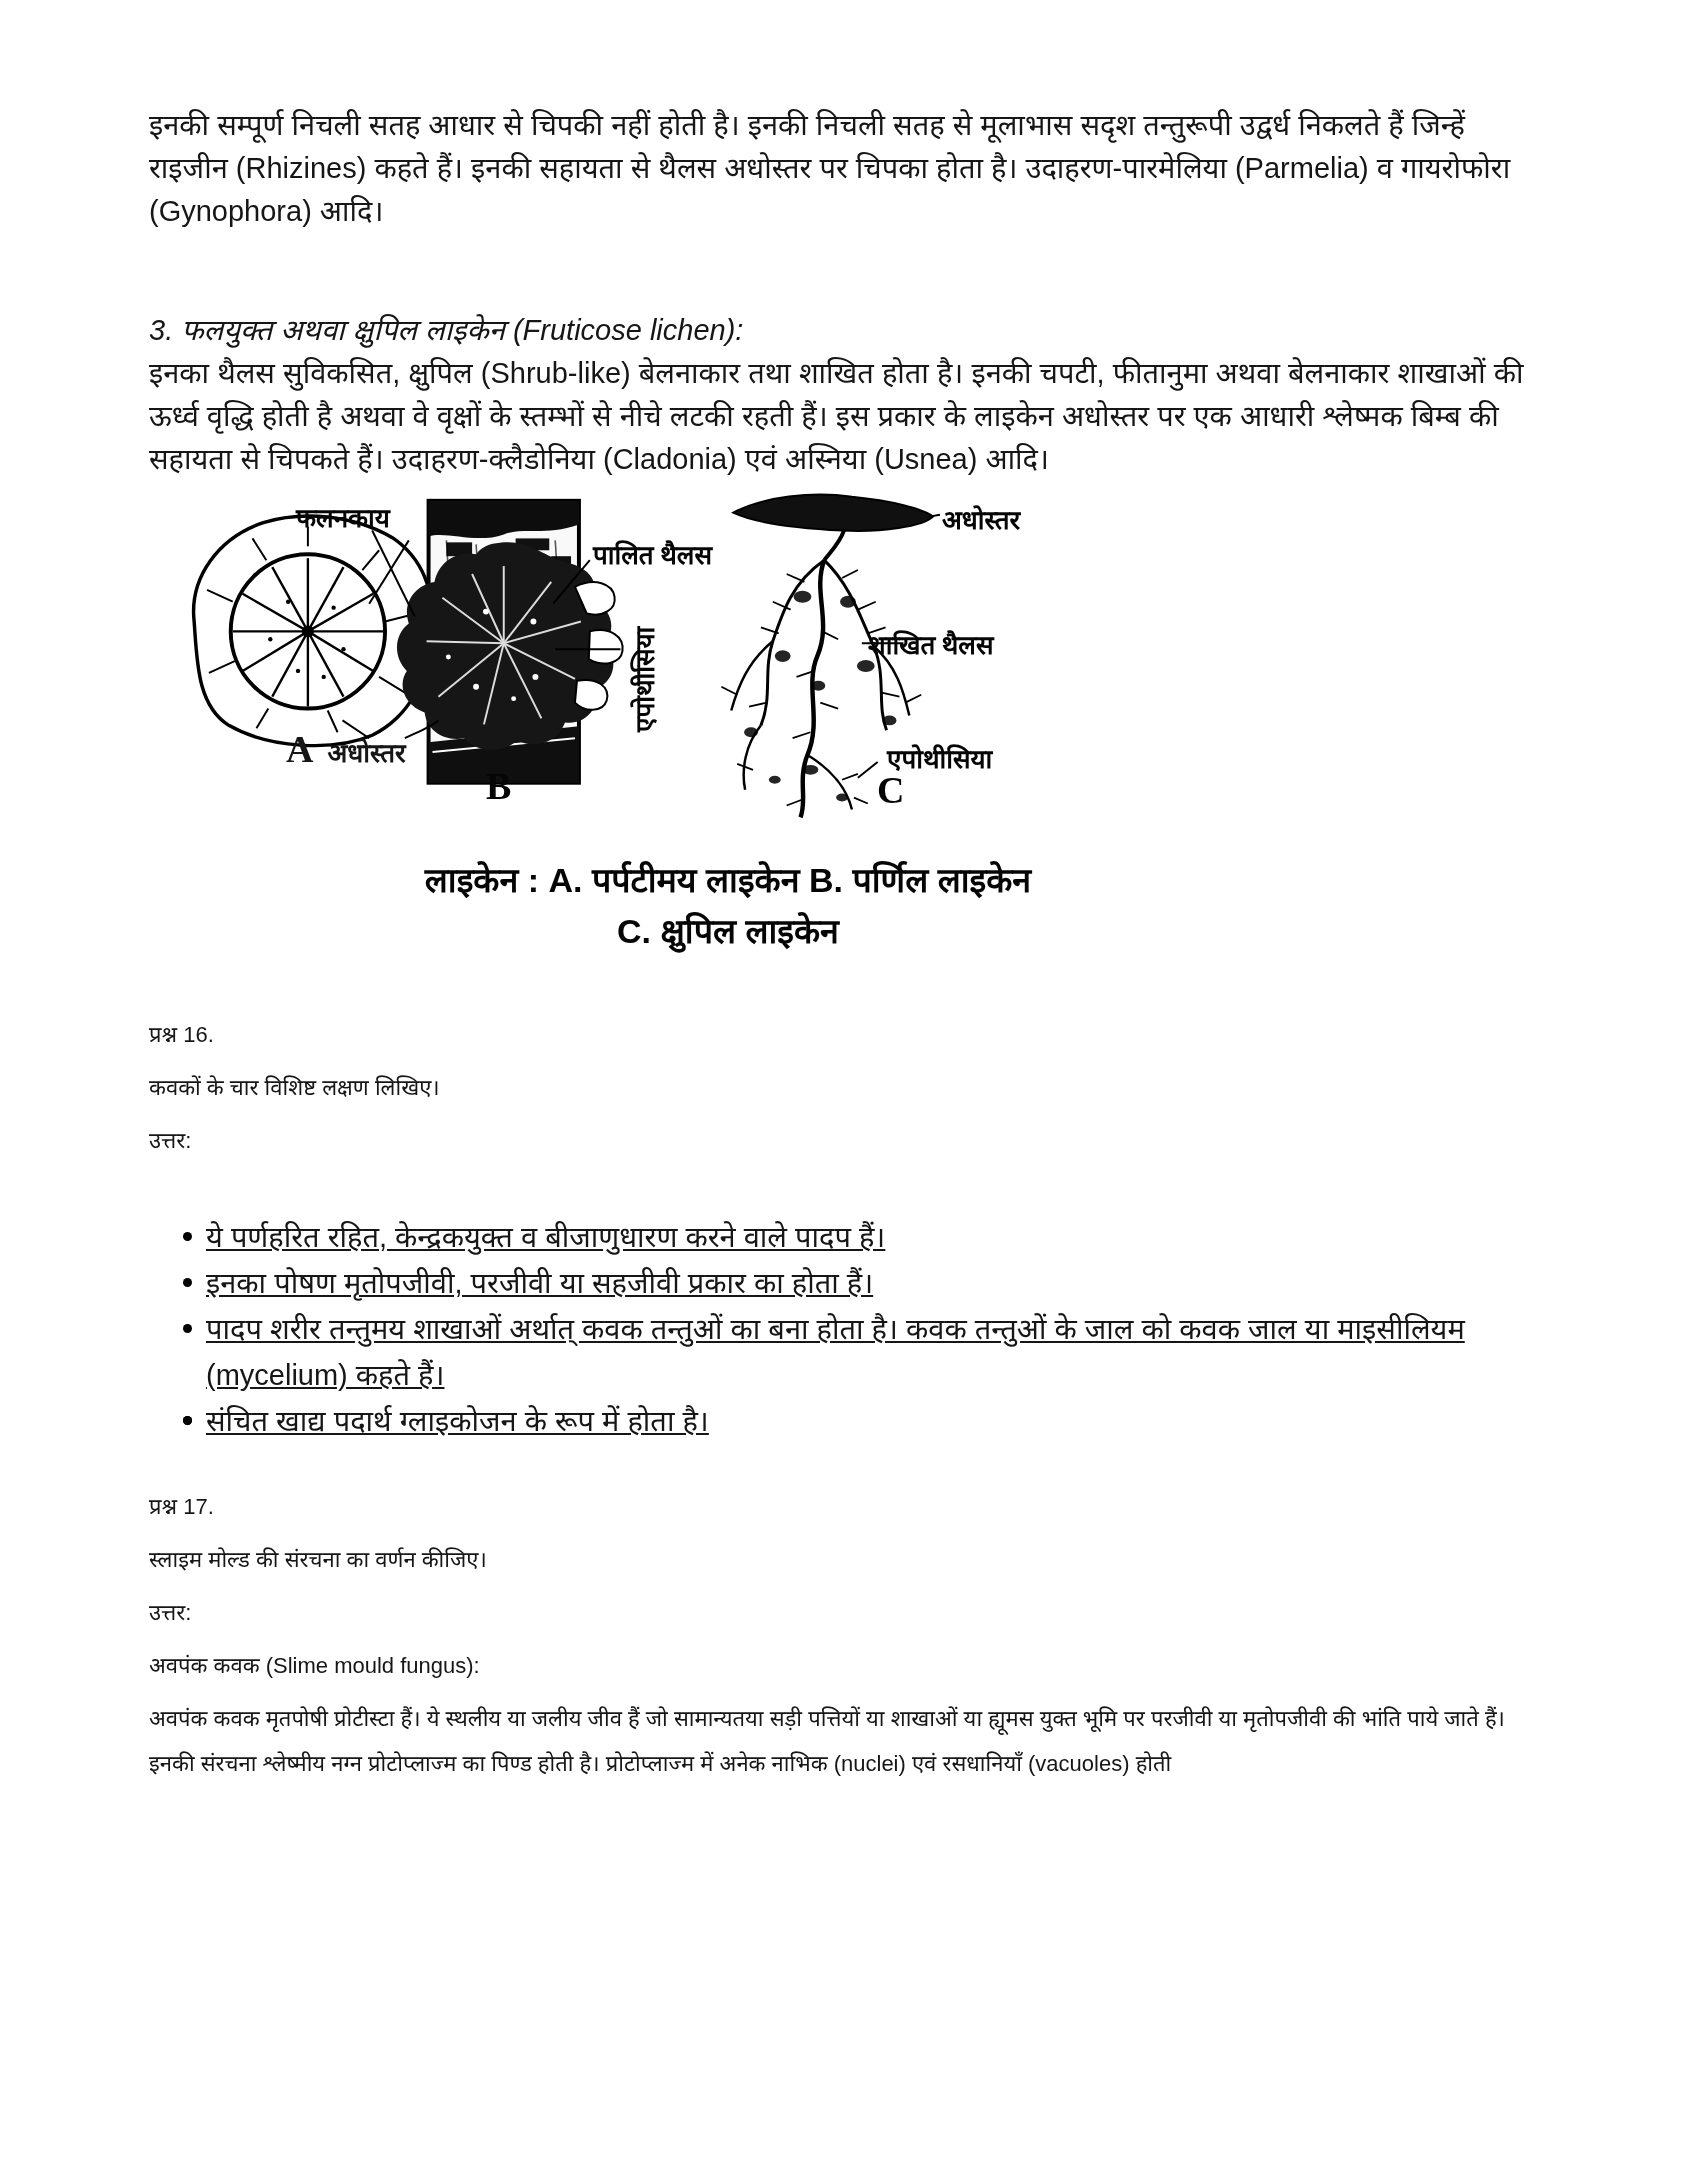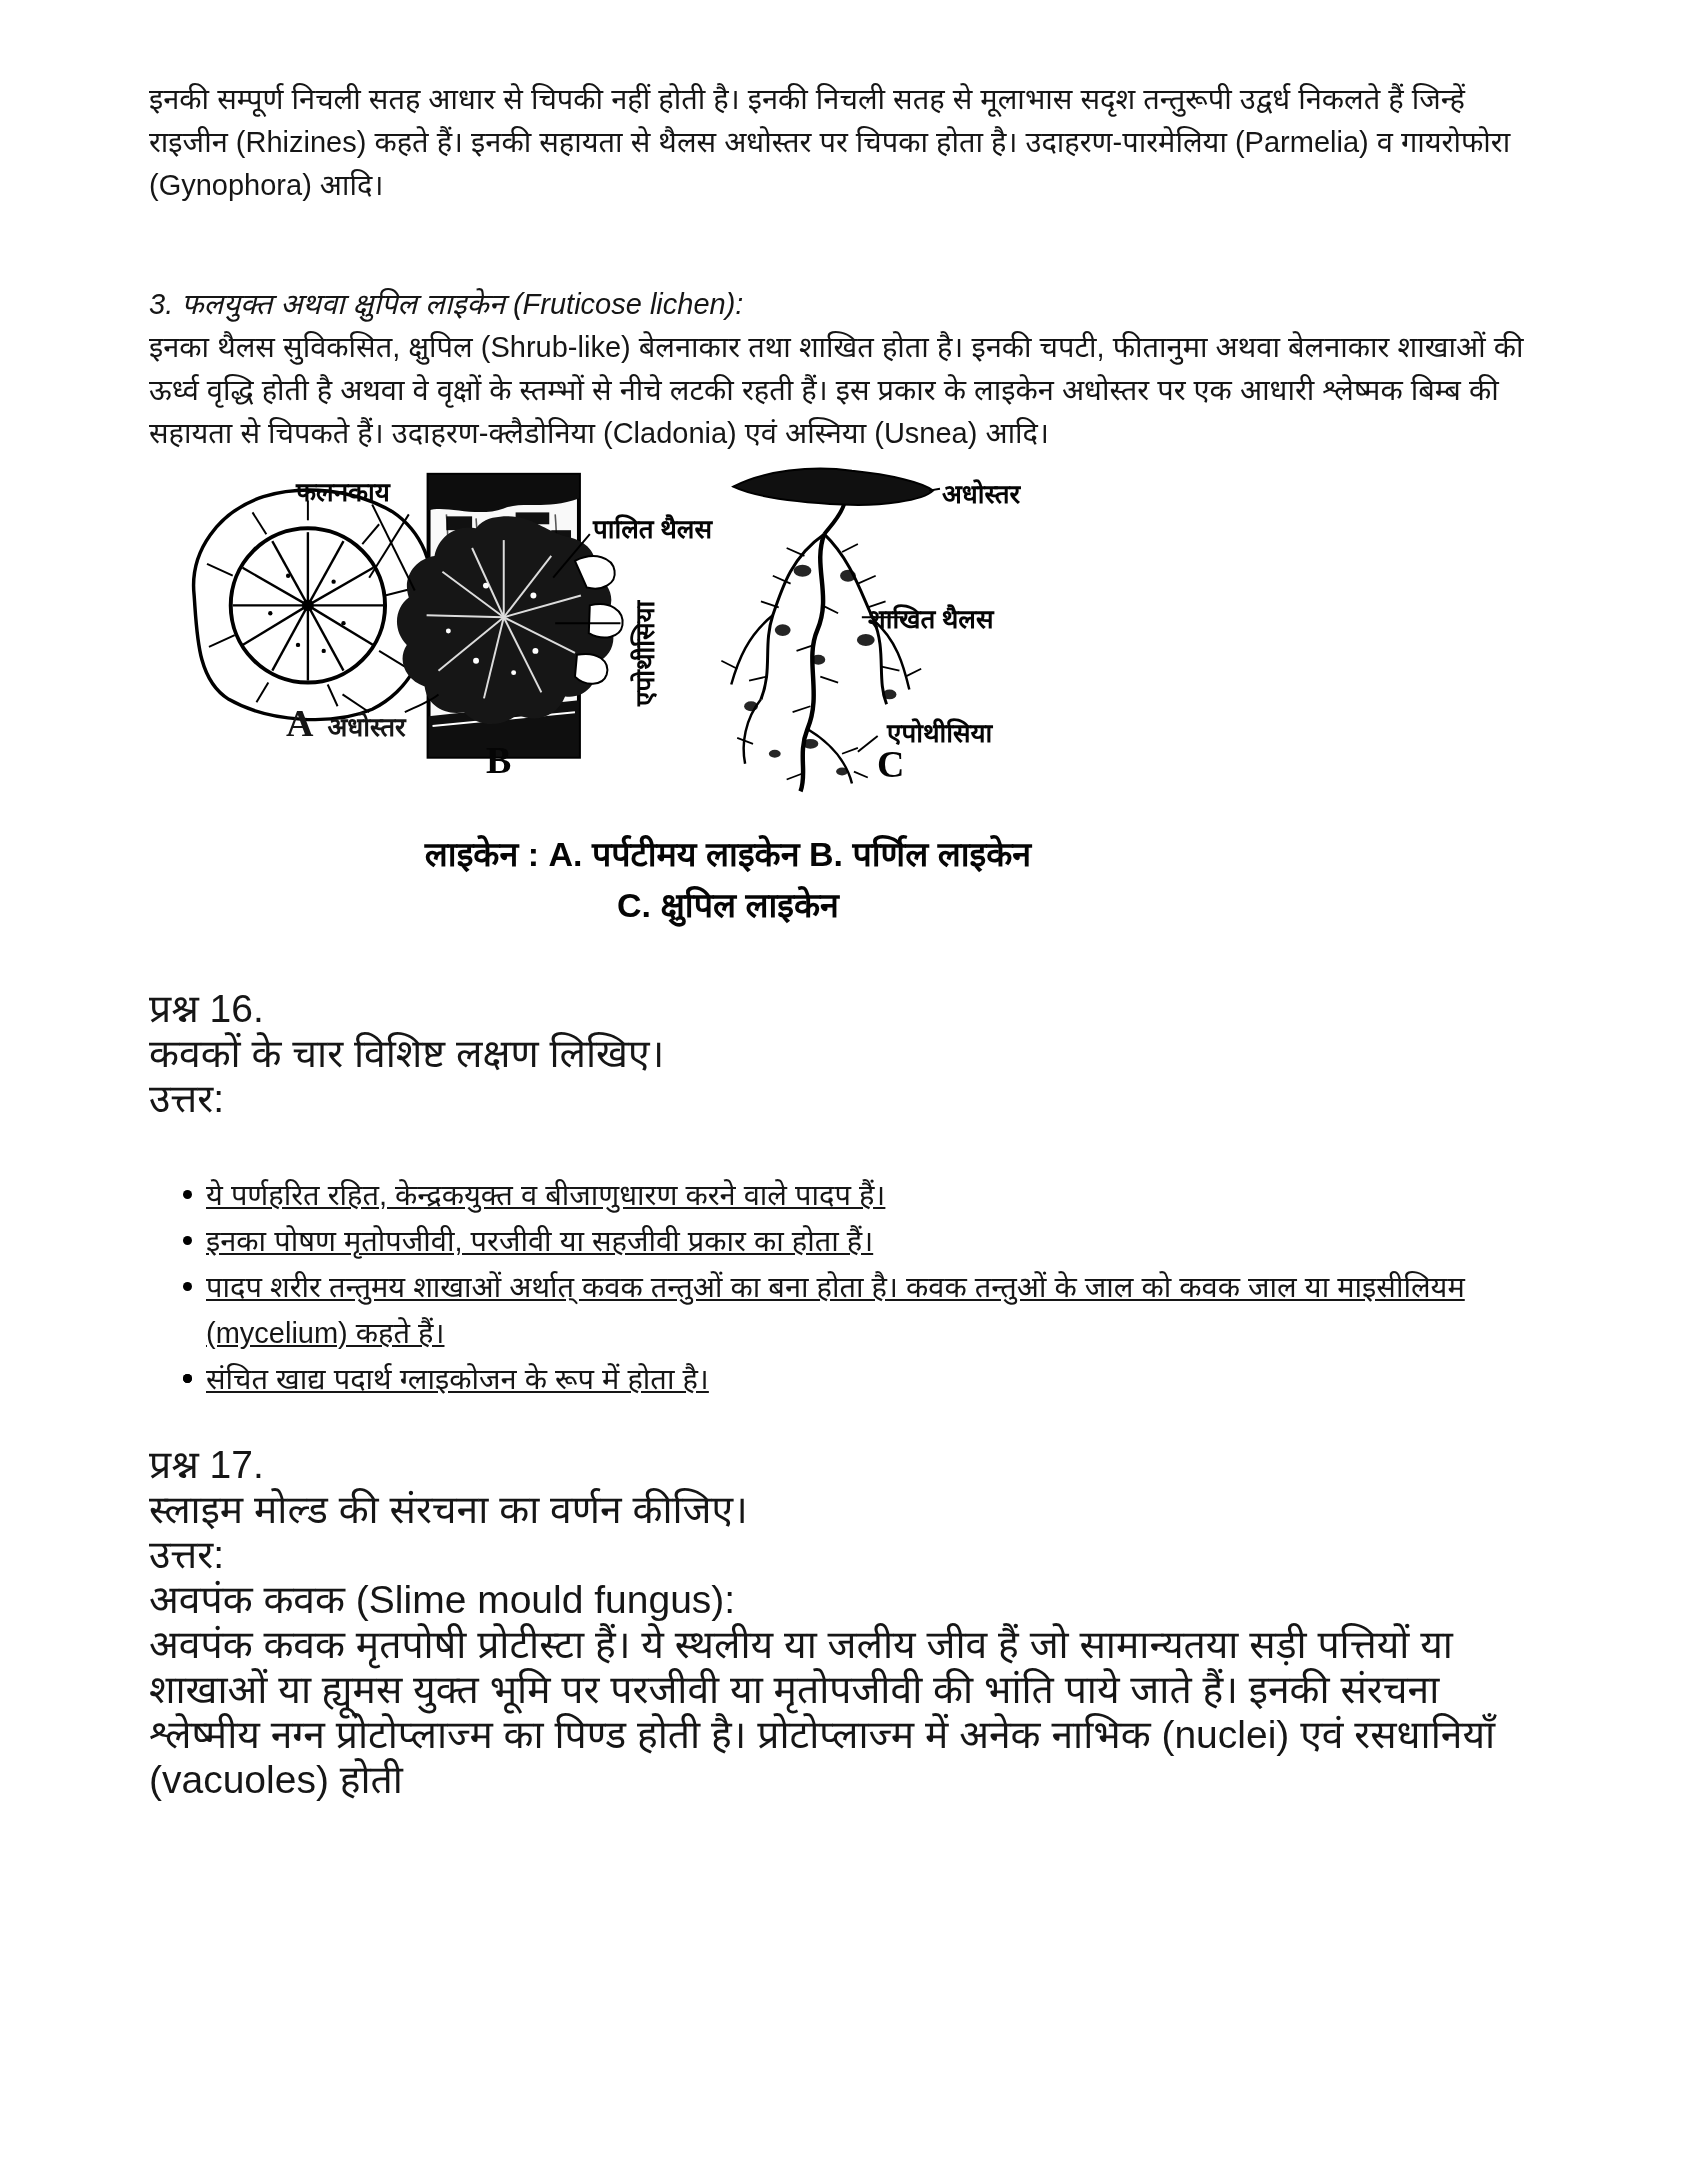--- a/index.html
+++ b/index.html
@@ -1,39 +1,39 @@
 <!DOCTYPE html>
 <html><head>
 <meta charset="utf-8">
 <style>
   html,body{margin:0;padding:0;background:#ffffff;}
   body{width:1683px;height:2178px;overflow:hidden;position:relative;
        font-family:"Liberation Sans",sans-serif;color:#161616;}
-  .content{padding:78px 139px 0 149px;width:1396px;}
+  .content{padding:104px 139px 0 149px;width:1396px;}
 
   .para{font-size:29px;line-height:43px;letter-spacing:0px;}
   .s3-heading{font-size:29px;line-height:43px;margin-top:76px;font-style:italic;}
   .s3-body{font-size:29px;line-height:43px;}
 
   
   .figure{position:relative;height:366px;margin-top:2px;text-align:right;}
   .figure svg{position:absolute;left:0;top:0;}
   .fig-label{position:absolute;font-family:"Liberation Serif",serif;
              font-weight:700;font-size:26px;color:#050505;white-space:nowrap;}
   .fig-letter{position:absolute;font-family:"Liberation Serif",serif;
               font-weight:600;font-size:38px;color:#050505;}
   .vertical-label{transform:rotate(-90deg);transform-origin:0 0;}
   .ab-row{position:absolute;display:flex;align-items:baseline;gap:14px;}
   .ab-row .letter{font-family:"Liberation Serif",serif;font-weight:600;font-size:38px;}
   .ab-row .word{font-family:"Liberation Serif",serif;font-weight:700;font-size:26px;}
 
   .caption{width:1158px;text-align:center;font-family:Liberation Sans, sans-serif;
            font-weight:700;font-size:34px;line-height:51px;color:#050505;margin-top:6px;}
 
-  .q-line{font-size:39px;line-height:45px;}
+  .q-line{font-size:22px;line-height:45px;margin-top:8px;}
   .q16-block{margin-top:55px;}
   .q17-block{margin-top:40px;}
 
   ul.features{list-style:none;margin:51px 0 0 0;padding:0;}
   ul.features li{position:relative;padding-left:57px;font-size:29px;line-height:46px;text-decoration:underline;}
   ul.features li .dot{position:absolute;left:34px;top:18px;width:9px;height:9px;
                       border-radius:50%;background:#000;}
 </style>
 </head>
 <body>

